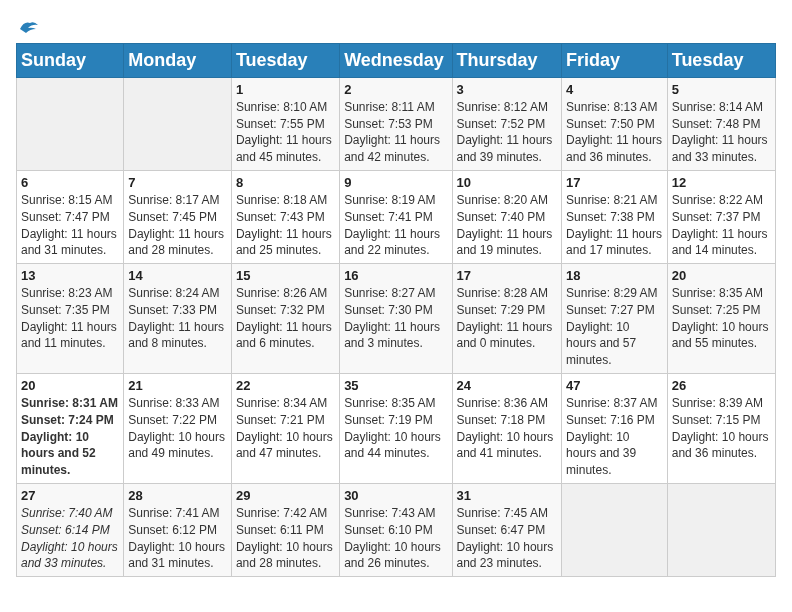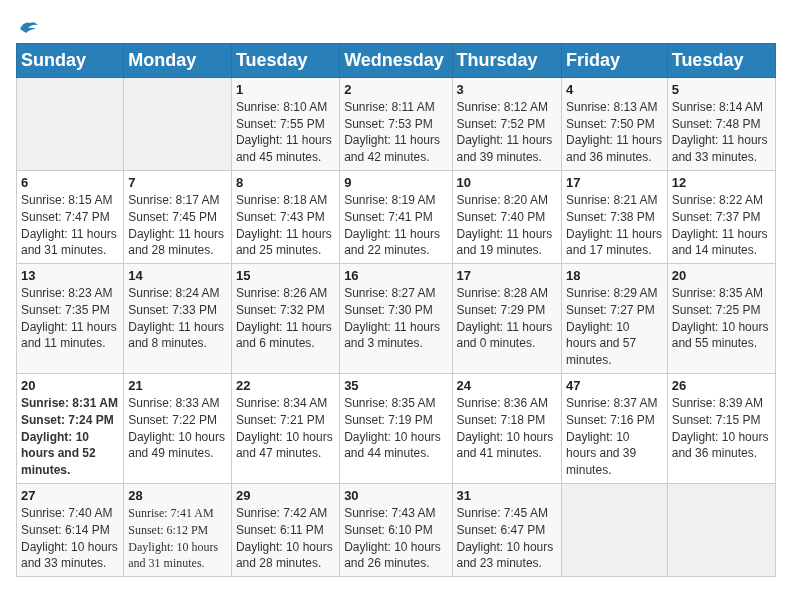--- a/index.html
+++ b/index.html
@@ -272,27 +272,27 @@
         <td>
           <span class="day-num">26</span>
           <div class="day-info" style="white-space: pre-line;">Sunrise: 8:39 AM
 Sunset: 7:15 PM
 Daylight: 10 hours and 36 minutes.</div>
         </td>
       </tr>
       <tr>
         <td>
           <span class="day-num">27</span>
-          <div class="day-info" style="white-space: pre-line;">Sunrise: 7:40 AM
+          <div class="day-info" style="white-space: pre-line; font-style: italic;">Sunrise: 7:40 AM
 Sunset: 6:14 PM
 Daylight: 10 hours and 33 minutes.</div>
         </td>
         <td>
           <span class="day-num">28</span>
-          <div class="day-info" style="white-space: pre-line; font-family: Liberation Serif, serif;">Sunrise: 7:41 AM
+          <div class="day-info" style="white-space: pre-line;">Sunrise: 7:41 AM
 Sunset: 6:12 PM
 Daylight: 10 hours and 31 minutes.</div>
         </td>
         <td>
           <span class="day-num">29</span>
           <div class="day-info" style="white-space: pre-line;">Sunrise: 7:42 AM
 Sunset: 6:11 PM
 Daylight: 10 hours and 28 minutes.</div>
         </td>
         <td>

